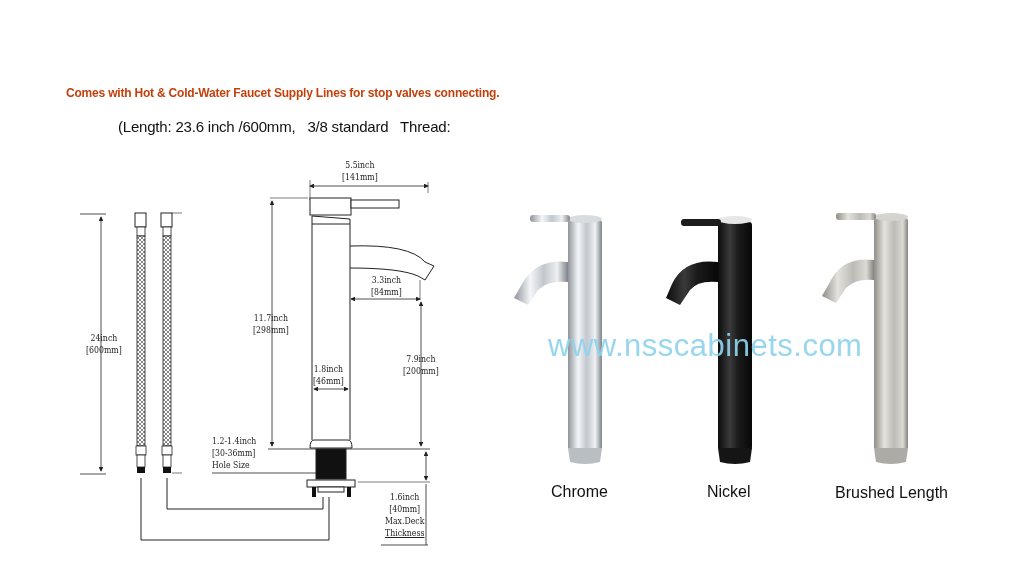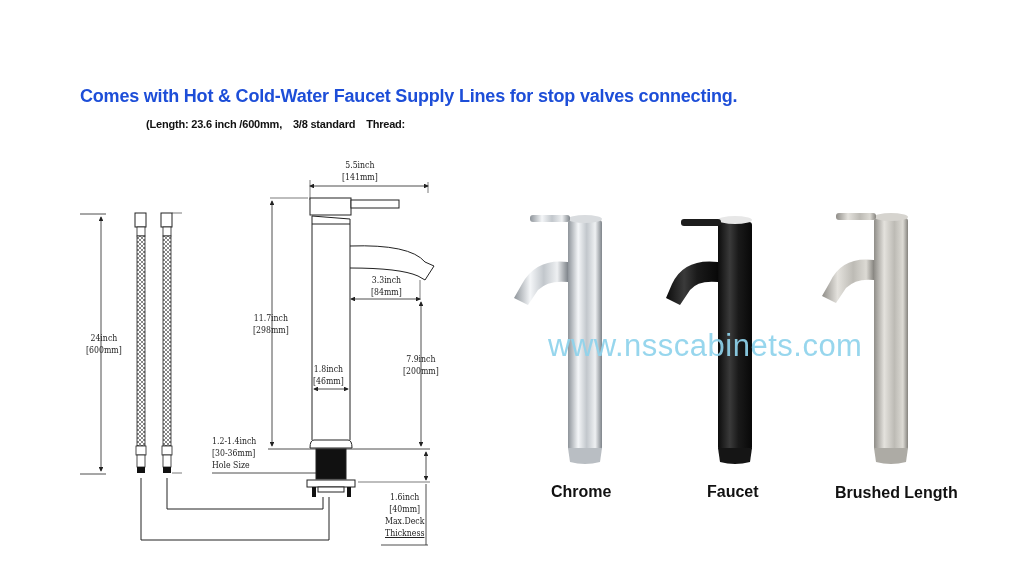--- a/index.html
+++ b/index.html
@@ -1,24 +1,24 @@
 <!DOCTYPE html>
 <html><head>
 <meta charset="utf-8">
 <style>
   html, body { margin:0; padding:0; background:#ffffff; }
   body { width:1025px; height:570px; position:relative; overflow:hidden; font-family:"Liberation Sans", sans-serif; }
   .abs { position:absolute; }
-  .headline { left:80px; top:86px; font-size:18px; font-weight:bold; color:#1d4ed8; white-space:nowrap; letter-spacing:-0.2px; }
-  .subline { left:118px; top:118px; font-size:11px; font-weight:bold; color:#111; white-space:nowrap; letter-spacing:-0.2px;margin-left:28px; }
+  .headline { left:66px; top:86px; font-size:12px; font-weight:bold; color:#c2410c; white-space:nowrap; letter-spacing:-0.2px; }
+  .subline { left:118px; top:118px; font-size:15px; font-weight:normal; color:#111; white-space:nowrap; letter-spacing:-0.2px; }
   .subline span { margin-right:8px; }
   .dim { font-family:"DejaVu Serif", serif; font-size:9.5px; color:#222; line-height:12px; text-align:center; white-space:nowrap; transform:scaleX(0.82); transform-origin:left top; }
   .dim.r { text-align:left; }
   .watermark { left:548px; top:328px; font-family:Liberation Sans, sans-serif; font-size:31px; color:#8fd3ec; letter-spacing:0.5px; white-space:nowrap; opacity:0.92; }
-  .label { font-size:16px; font-weight:bold; color:#111; white-space:nowrap; }
+  .label { font-size:16px; font-weight:normal; color:#111; white-space:nowrap; }
   svg { position:absolute; left:0; top:0; }
 </style>
 </head>
 <body>
 
 <div class="abs headline">Comes with Hot &amp; Cold-Water Faucet Supply Lines for stop valves connecting.</div>
 <div class="abs subline">
   <span>(Length:  23.6 inch /600mm,</span>
   <span>3/8 standard</span>
   <span>Thread:</span>
@@ -180,14 +180,14 @@
   <div style="text-decoration:underline;">Thickness</div>
 </div>
 <div class="abs dim" style="left:86px;top:332px;">
   <div>24inch</div>
   <div>[600mm]</div>
 </div>
 
 <div class="abs watermark">www.nsscabinets.com</div>
 
 <div class="abs label" style="left:551px;top:483px;">Chrome</div>
-<div class="abs label" style="left:707px;top:483px;">Faucet</div>
+<div class="abs label" style="left:707px;top:483px;">Nickel</div>
 <div class="abs label" style="left:835px;top:484px;">Brushed Length</div>
 
 </body></html>

